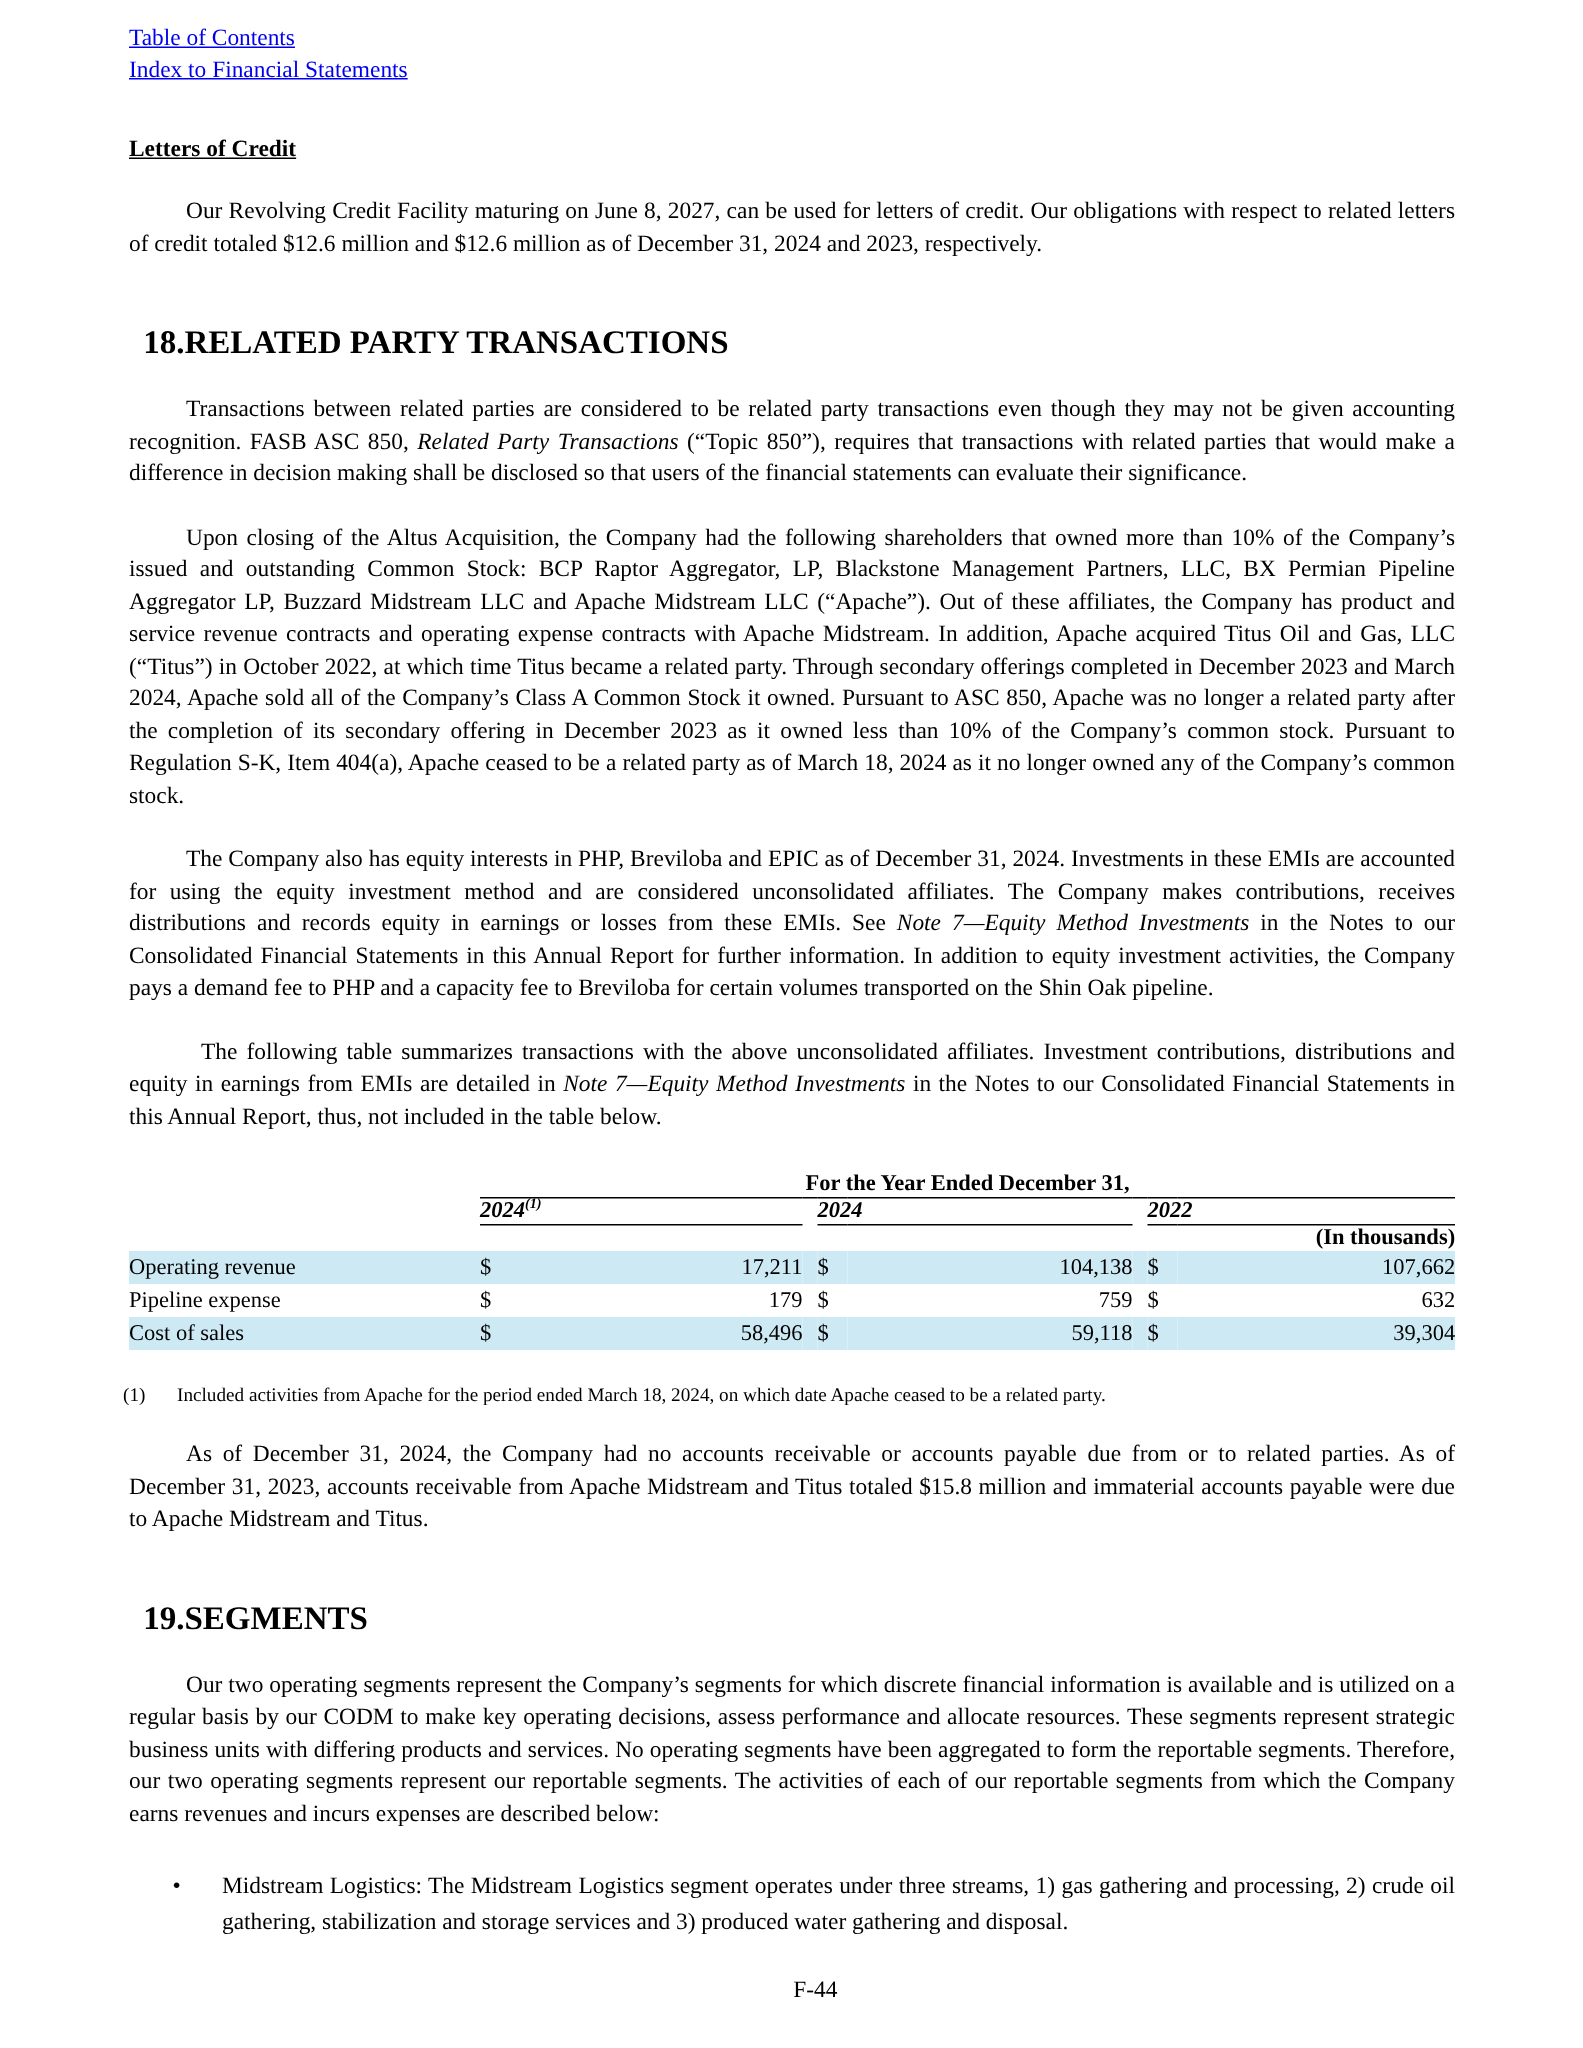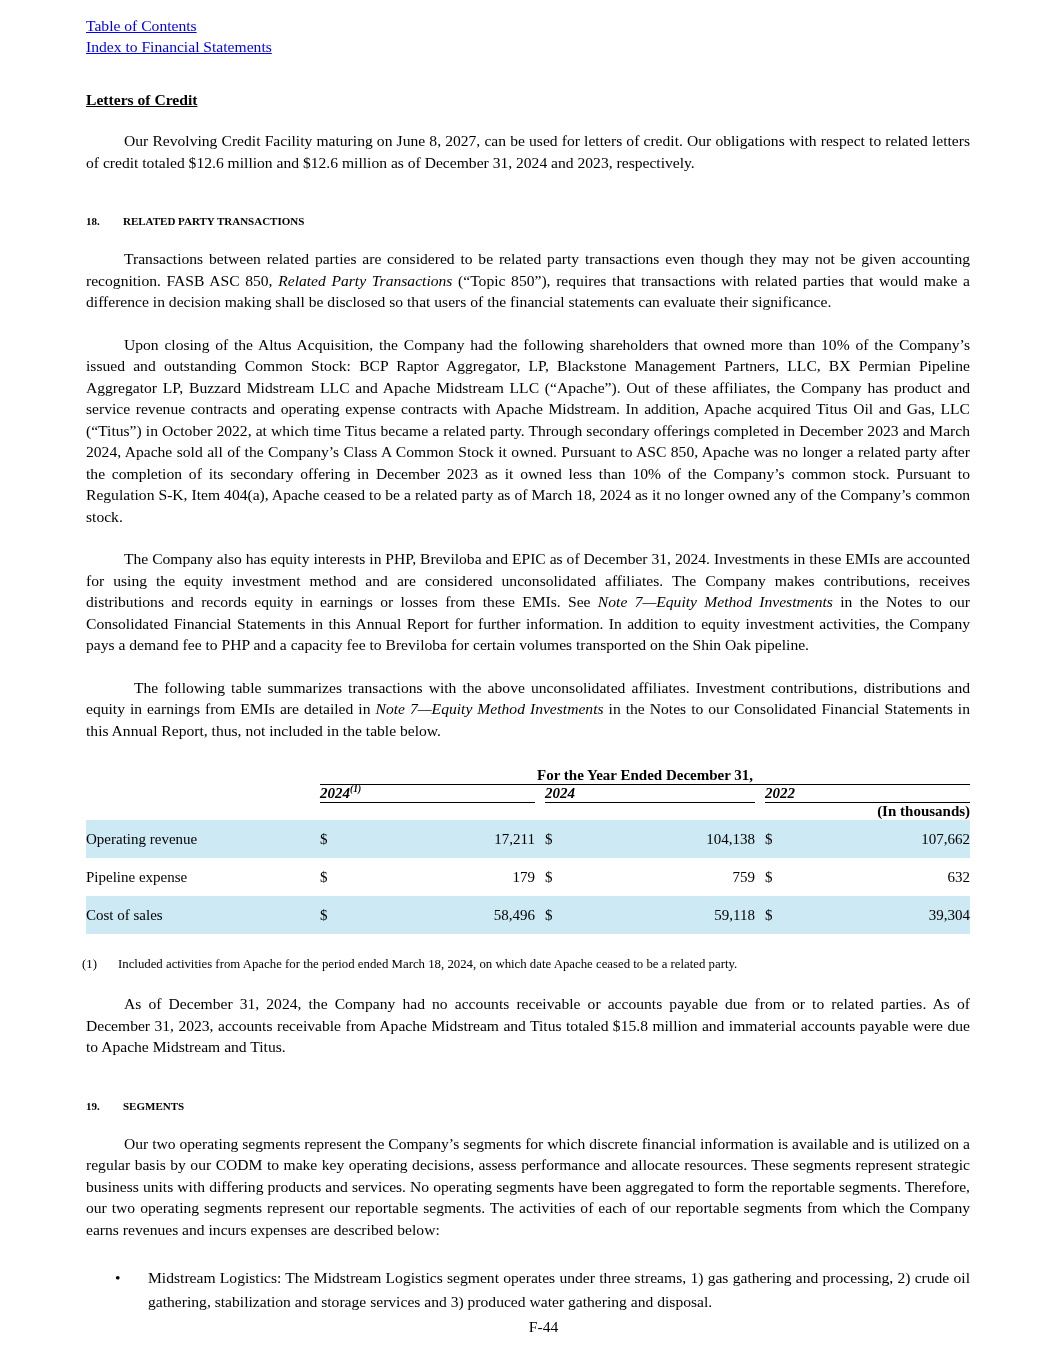--- a/index.html
+++ b/index.html
@@ -9,30 +9,30 @@
     background:#fff;color:#000;
     font-family:"Liberation Serif","DejaVu Serif",serif;
     overflow:hidden;
   }
   .content{padding:15px 85px 0 86px;}
   .links{font-size:15.6px;line-height:21px;}
   .links a{color:var(--link,#0000EE);text-decoration:underline;cursor:pointer;display:inline-block;text-align:right;}
   .h-underline{font-size:15.6px;font-weight:bold;text-decoration:underline;margin:34px 0 0 0;}
   p.body{font-size:15.6px;line-height:21.5px;text-align:justify;margin:21px 0 0 0;text-indent:38px;}
   p.body.indent-lg{text-indent:48px;}
-  .section-h{display:flex;font-size:11px;font-weight:bold;margin:42px 0 0 0;}
+  .section-h{display:flex;font-size:22px;font-weight:bold;margin:42px 0 0 0;text-align:right;}
   .section-h .num{width:37px;flex:0 0 37px;}
   .it{font-style:italic;}
 
   table.fin{border-collapse:collapse;table-layout:fixed;width:884px;margin:26px 0 0 0;font-size:15px;}
   table.fin td{padding:0;vertical-align:bottom;}
   td.cap{font-weight:bold;text-align:center;border-bottom:1.5px solid #000;padding-bottom:2px;}
   td.year{font-weight:bold;text-align:left;border-bottom:1.5px solid #000;padding:4px 0 2px 0;font-style:italic;}
   td.units{font-weight:bold;text-align:right;padding:7px 0 5px 0;}
-  tr.datarow td{height:38px;vertical-align:middle;}
+  tr.datarow td{height:22px;vertical-align:middle;}
   tr.stripe td{background:var(--stripe,#CDE9F4);}
   td.lbl{padding-left:5px;}
   td.cur{padding-left:6px;}
   td.val{text-align:right;padding-right:5px;}
   sup.fnref{font-size:9.5px;vertical-align:super;line-height:0;}
 
   .footnote{display:flex;font-size:12.8px;line-height:16px;margin:22px 0 0 -8px;}
   .footnote .mark{flex:0 0 36px;padding-left:4px;}
   .footnote .txt{flex:1;}
 

